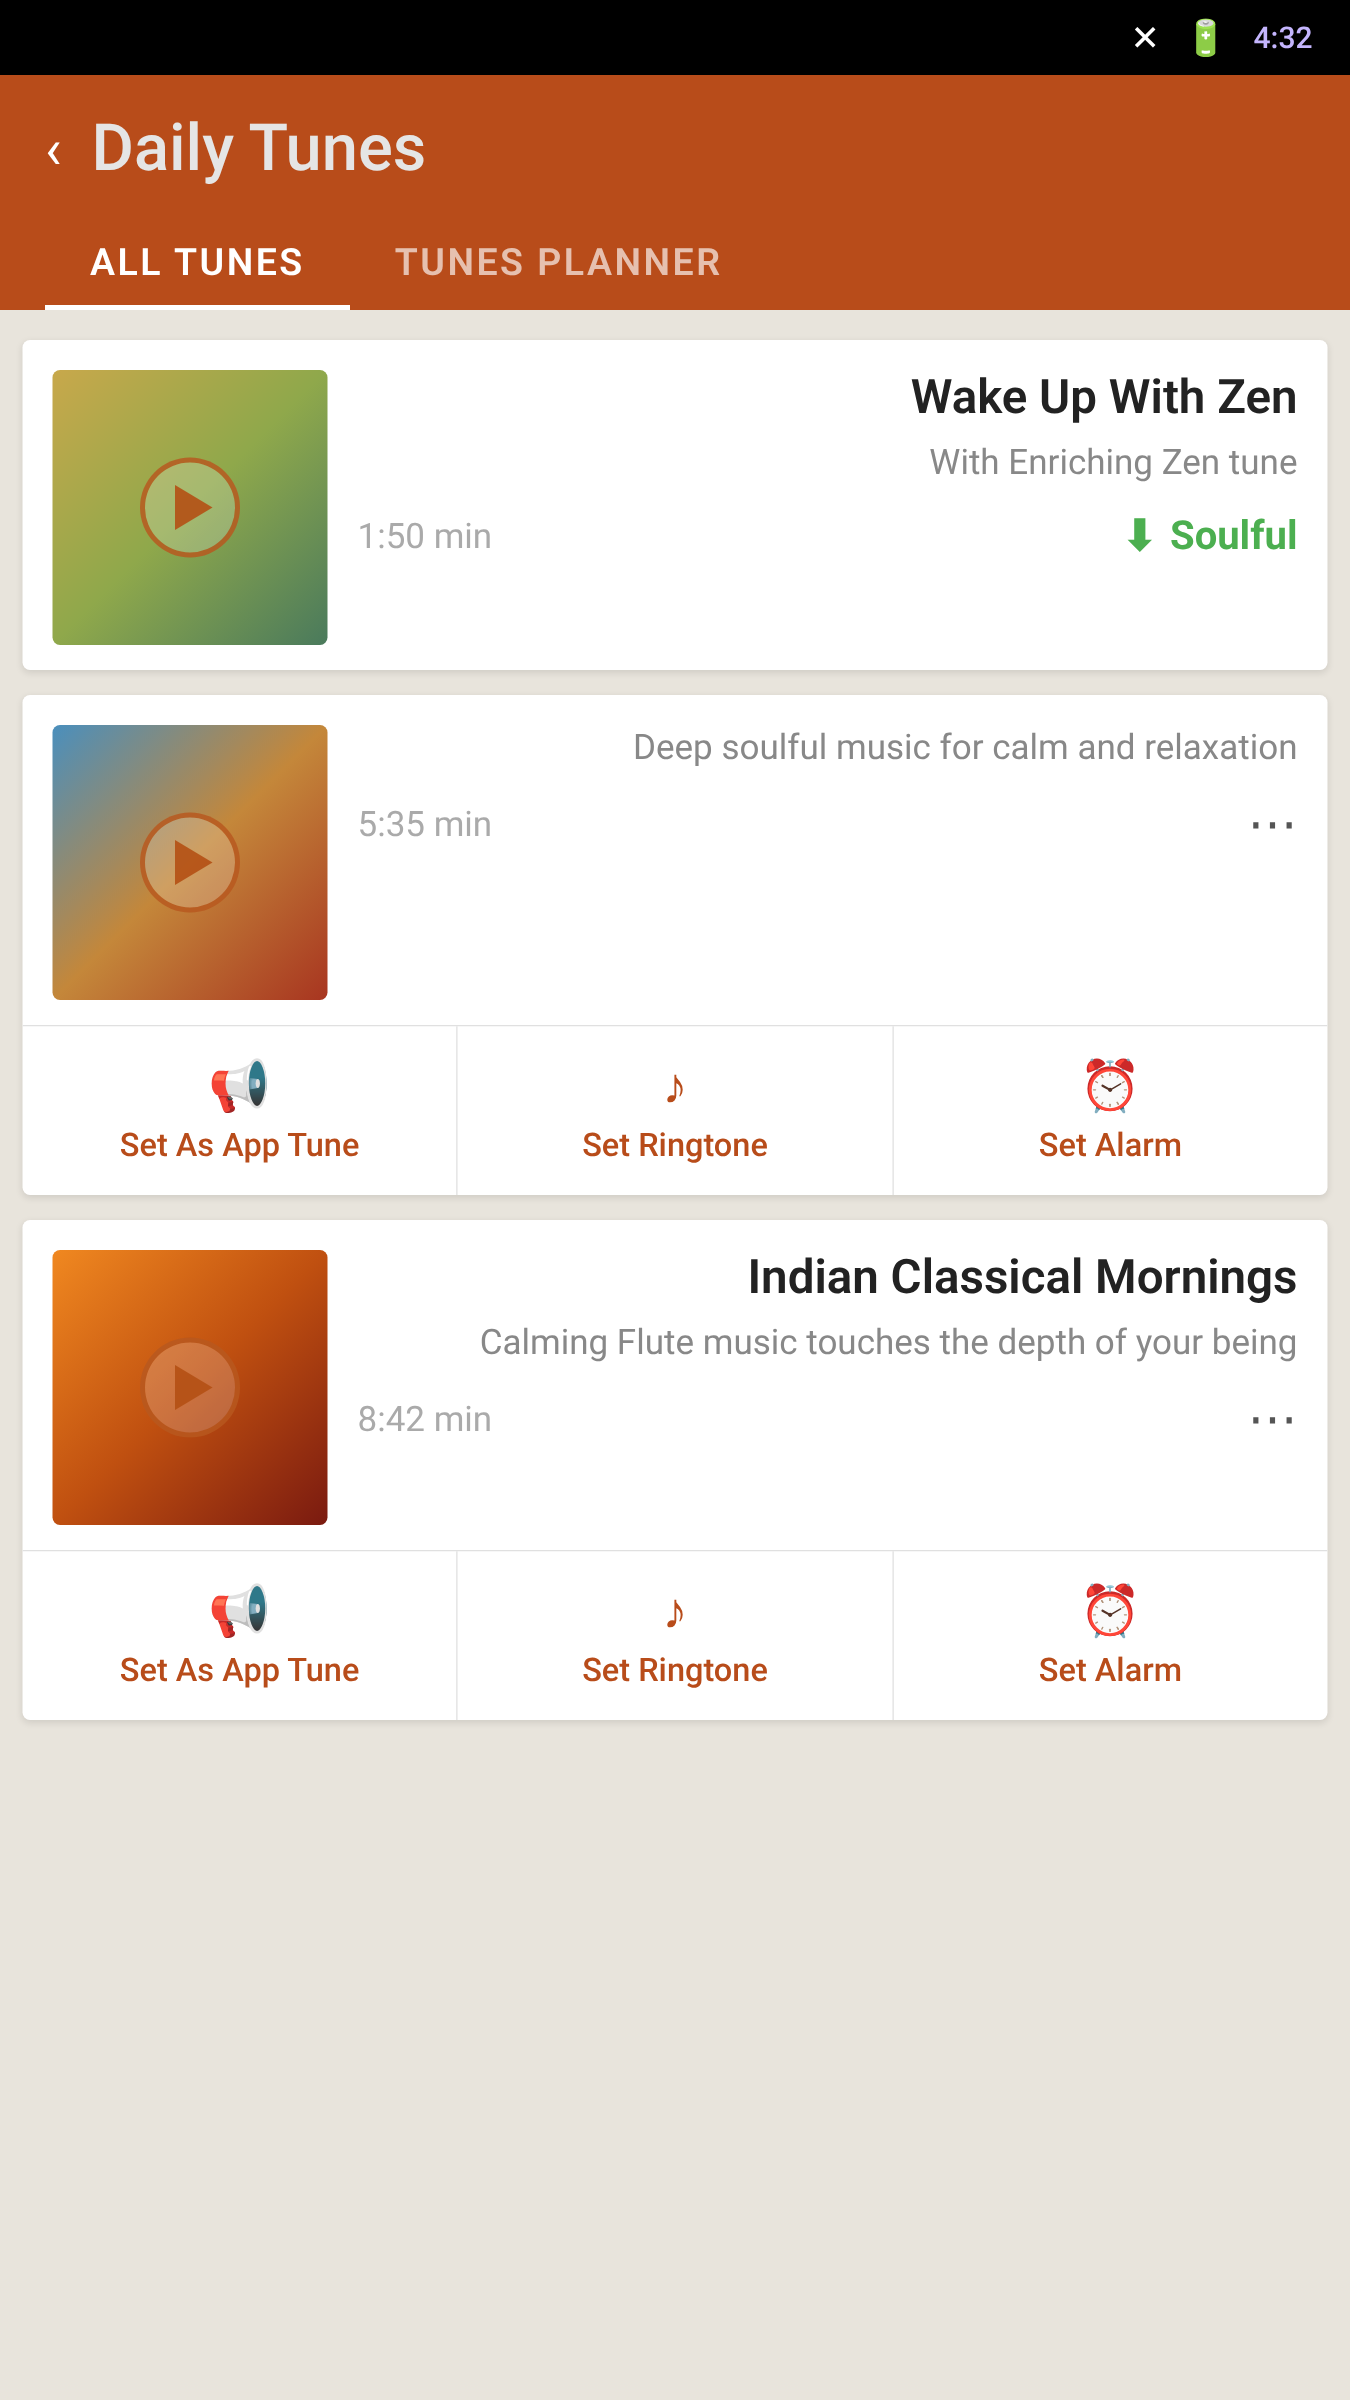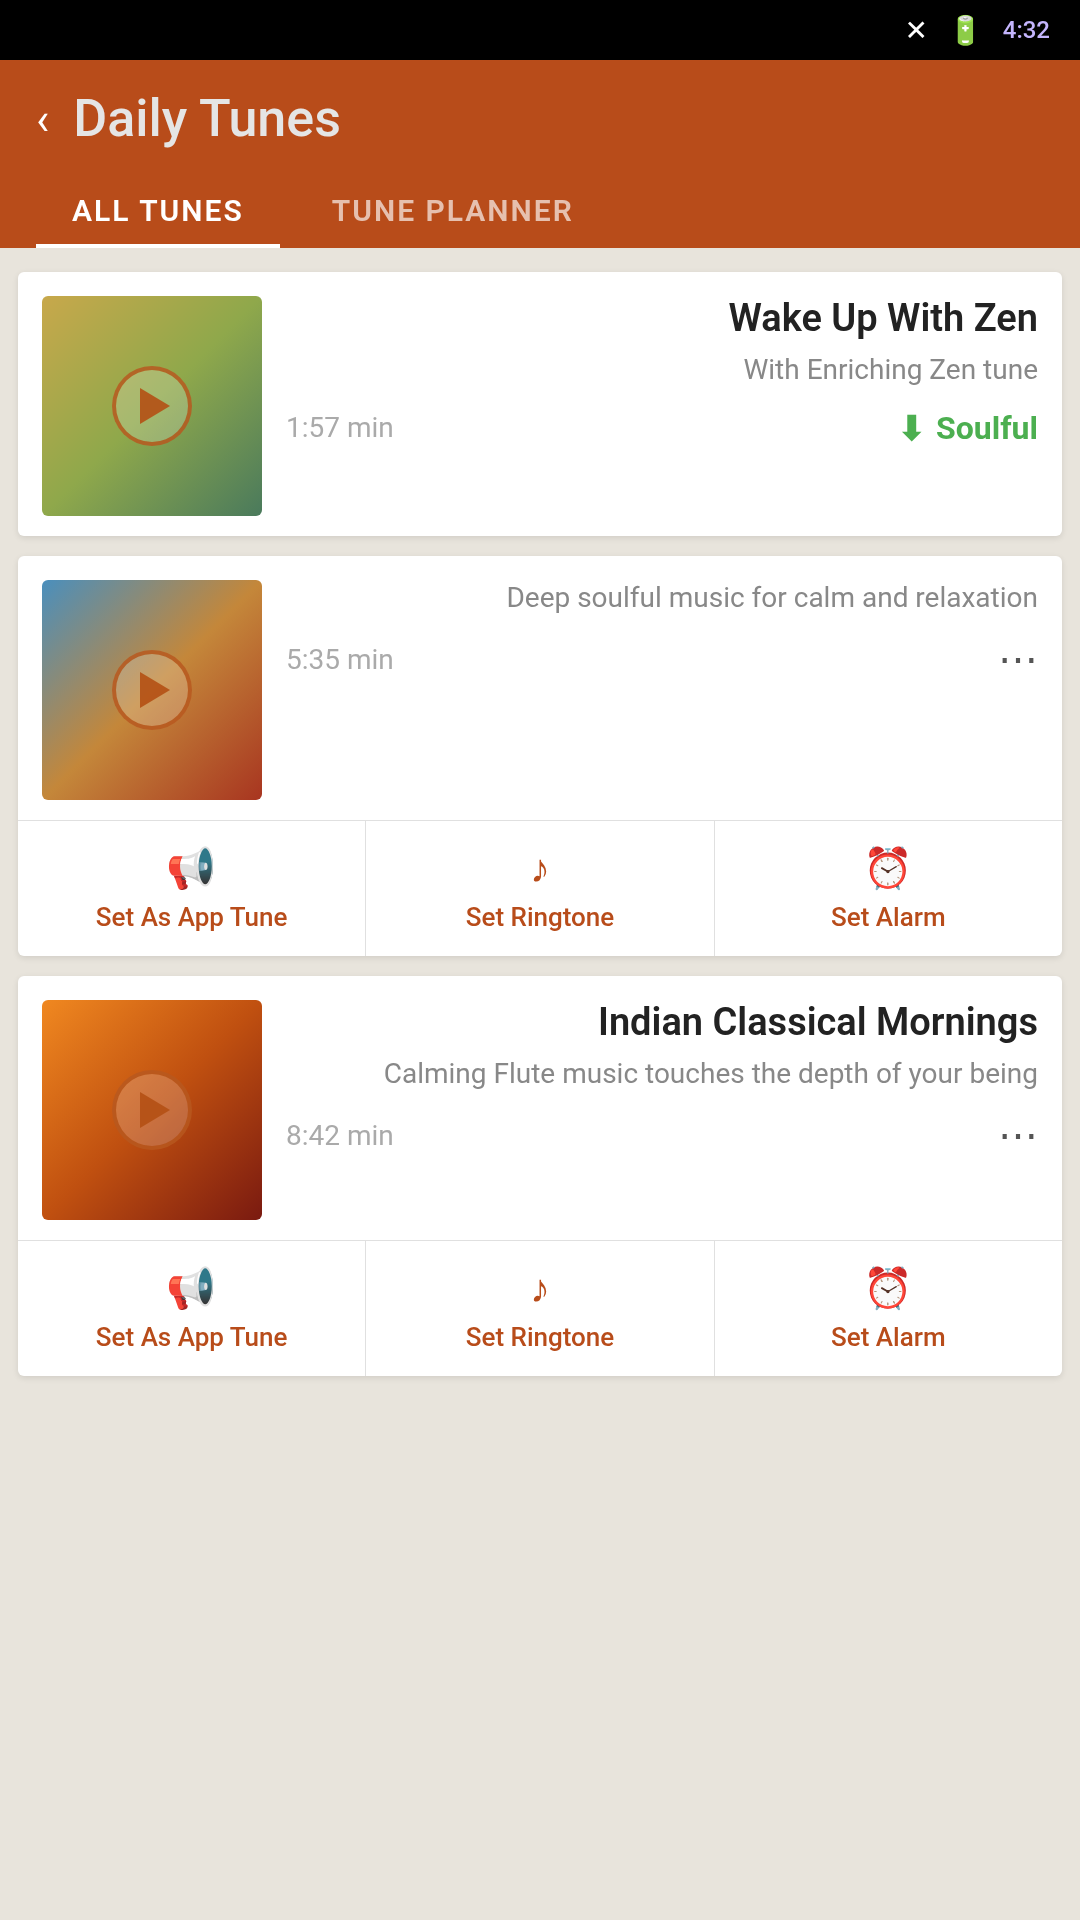--- a/index.html
+++ b/index.html
@@ -49,21 +49,21 @@
       cursor: pointer;
       line-height: 1;
     }
     .header-title {
       color: #e5e5e5;
       font-size: 52px;
       font-weight: 500;
     }
     .tabs {
       display: flex;
-      gap: 16px;
+      gap: 0;
     }
     .tab {
       color: #fff;
       font-size: 30px;
       font-weight: 600;
       letter-spacing: 2px;
       padding: 16px 36px;
       cursor: pointer;
       opacity: 0.65;
       border-bottom: 4px solid transparent;
@@ -231,38 +231,38 @@
   <span class="status-time">4:32</span>
 </div>
 
 <div class="app-header">
   <div class="header-top">
     <span class="back-btn">‹</span>
     <span class="header-title">Daily Tunes</span>
   </div>
   <div class="tabs">
     <div class="tab active">ALL TUNES</div>
-    <div class="tab">TUNE PLANNER</div>
+    <div class="tab">TUNES PLANNER</div>
   </div>
 </div>
 
 <div class="content">
 
   <div class="tune-card">
     <div class="tune-main">
       <div class="tune-thumbnail thumb-zen">
         <div class="play-overlay">
           <div class="play-triangle"></div>
         </div>
       </div>
       <div class="tune-info">
         <div class="tune-title">Wake Up With Zen</div>
         <div class="tune-subtitle">With Enriching Zen tune</div>
         <div class="tune-meta">
-          <span class="tune-duration">1:57 min</span>
+          <span class="tune-duration">1:50 min</span>
           <div class="download-btn">
             <span class="download-icon">⬇</span>
             <span>Soulful</span>
           </div>
         </div>
       </div>
     </div>
   </div>
 
   <div class="tune-card">

